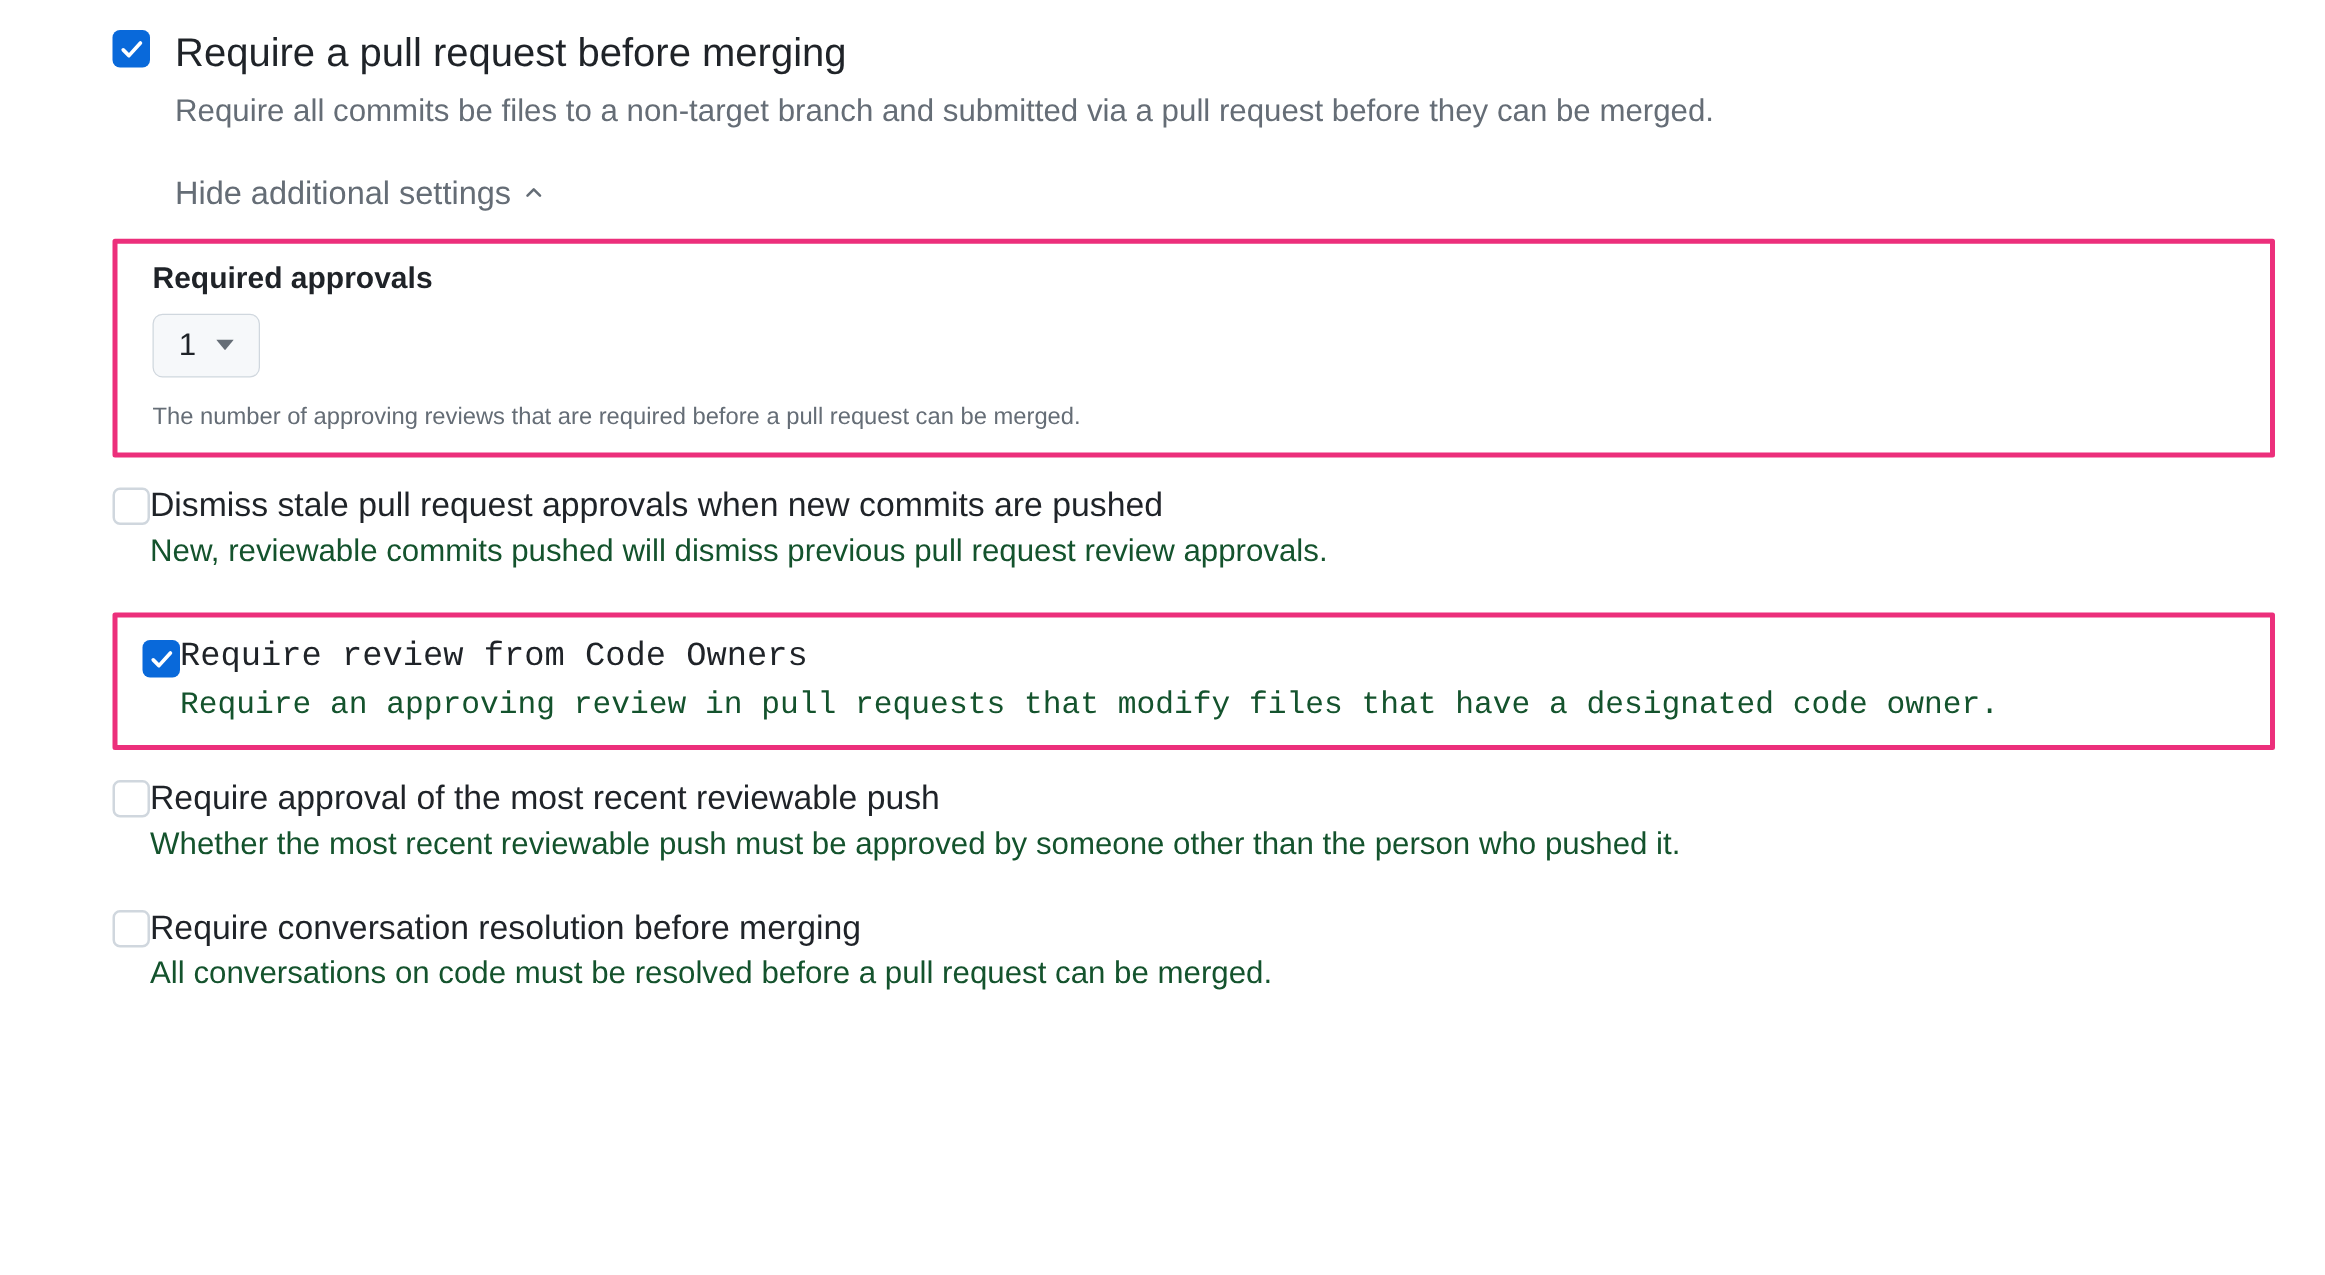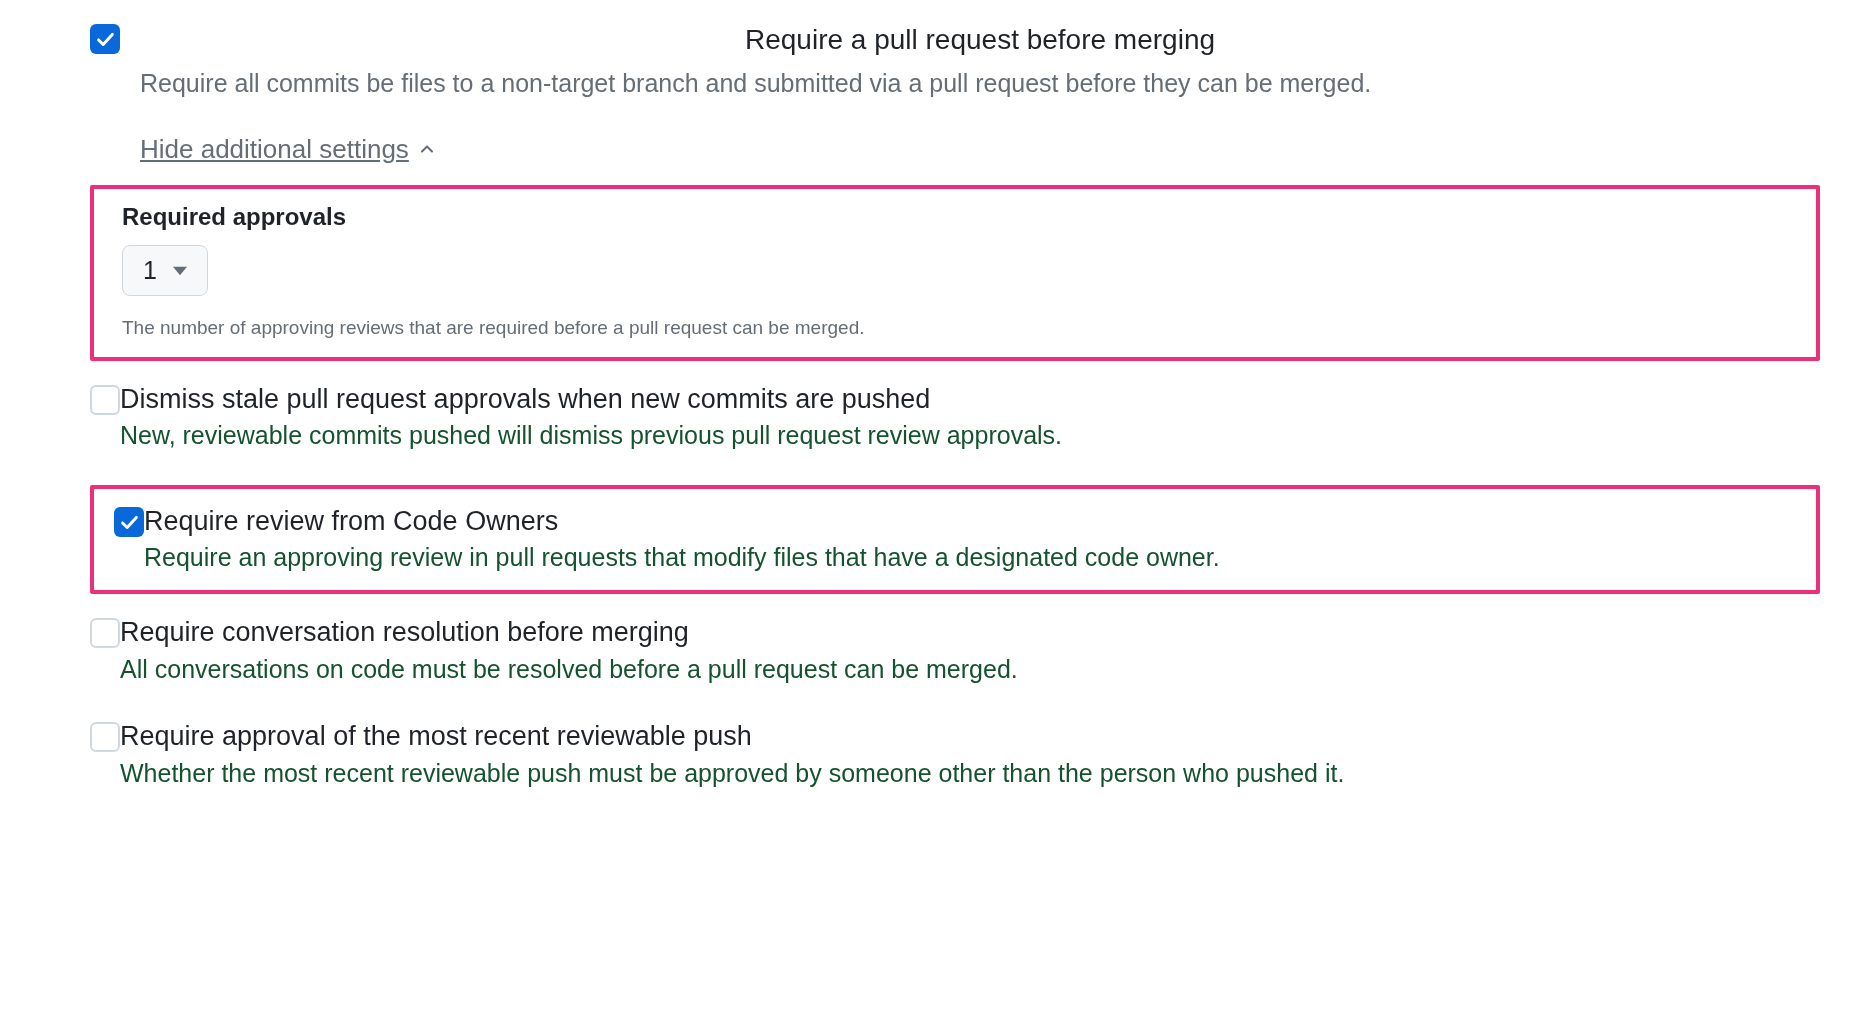--- a/index.html
+++ b/index.html
@@ -44,42 +44,40 @@
     fill: none;
     stroke: #ffffff;
     stroke-width: 3.2;
     stroke-linecap: round;
     stroke-linejoin: round;
   }
   .setting-content {
     flex: 1;
   }
   .setting-title {
-    font-size: 28px;
+    font-size: 32px;
     font-weight: 400;
     color: #1f2328;
     line-height: 1.4;
-    text-align: center;
   }
   .setting-desc {
     font-size: 25px;
     color: #656d76;
     line-height: 1.5;
     margin-top: 6px;
   }
   .toggle-link {
     font-size: 26px;
     color: #656d76;
     line-height: 1.4;
     margin-top: 28px;
     display: inline-flex;
     align-items: center;
     gap: 8px;
     cursor: pointer;
-    text-decoration: underline;
   }
   .toggle-link svg {
     width: 20px;
     height: 20px;
     stroke: #656d76;
     stroke-width: 2.5;
     fill: none;
     stroke-linecap: round;
     stroke-linejoin: round;
   }
@@ -138,20 +136,21 @@
     font-size: 25px;
     color: #14532d;
     line-height: 1.5;
     margin-top: 0;
   }
   .highlight-sub {
     border: 4px solid #ec2f7b;
     border-radius: 2px;
     padding: 14px 20px;
     margin-bottom: 20px;
+    font-family: Liberation Mono, monospace;
   }
   .highlight-sub .sub-row {
     margin-bottom: 0;
   }
   .top-group {
     margin-left: 50px;
   }
 </style>
 </head>
 <body>
@@ -207,26 +206,26 @@
       <div class="setting-content">
         <div class="sub-title">Require review from Code Owners</div>
         <div class="sub-desc">Require an approving review in pull requests that modify files that have a designated code owner.</div>
       </div>
     </div>
   </div>
 
   <div class="sub-row">
     <div class="checkbox unchecked"></div>
     <div class="setting-content">
+      <div class="sub-title">Require approval of the most recent reviewable push</div>
+      <div class="sub-desc">Whether the most recent reviewable push must be approved by someone other than the person who pushed it.</div>
+    </div>
+  </div>
+
+  <div class="sub-row">
+    <div class="checkbox unchecked"></div>
+    <div class="setting-content">
       <div class="sub-title">Require conversation resolution before merging</div>
       <div class="sub-desc">All conversations on code must be resolved before a pull request can be merged.</div>
     </div>
   </div>
 
-  <div class="sub-row">
-    <div class="checkbox unchecked"></div>
-    <div class="setting-content">
-      <div class="sub-title">Require approval of the most recent reviewable push</div>
-      <div class="sub-desc">Whether the most recent reviewable push must be approved by someone other than the person who pushed it.</div>
-    </div>
-  </div>
-
 </div>
 
 </body></html>

